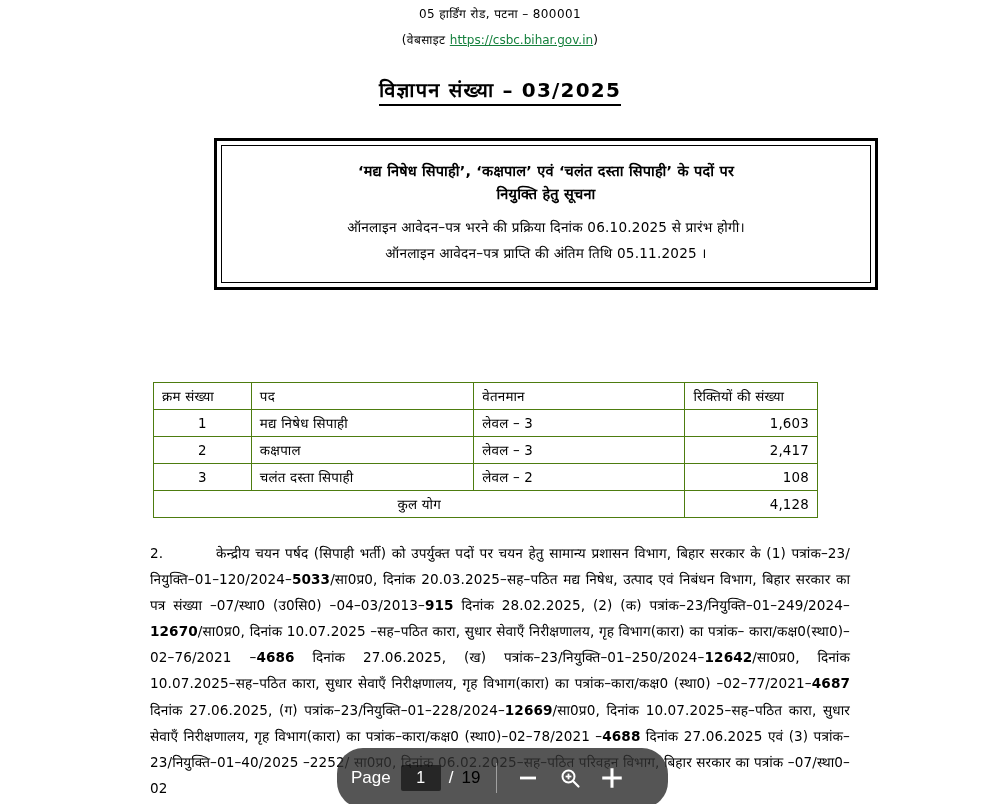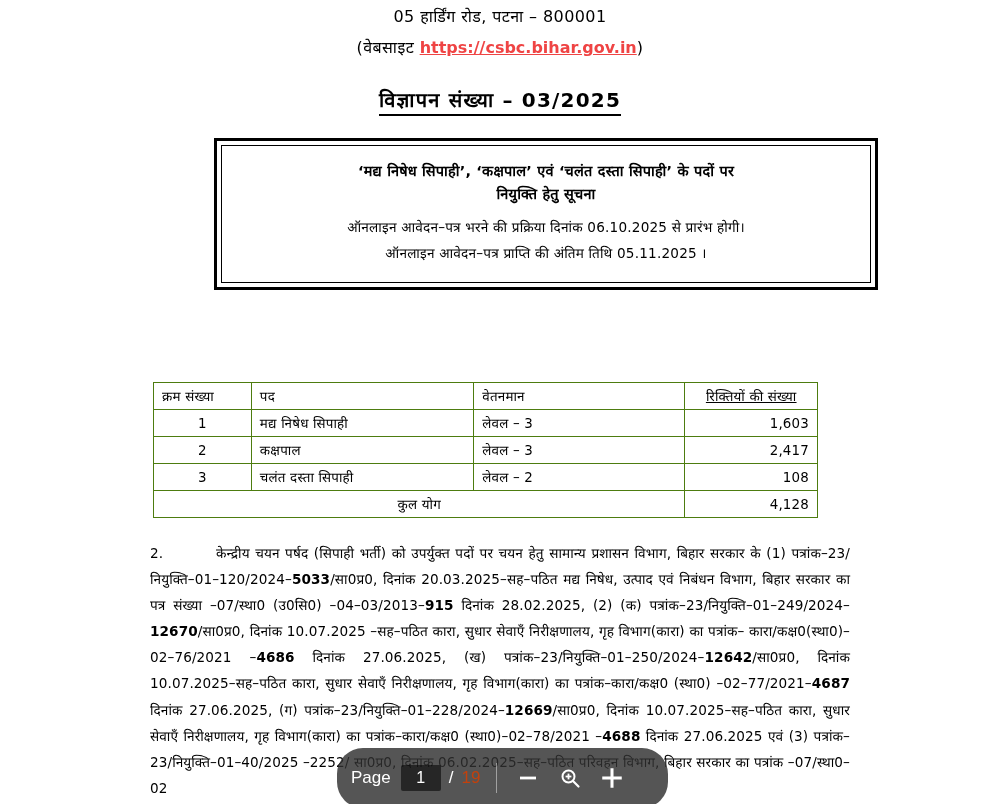--- a/index.html
+++ b/index.html
@@ -29,32 +29,32 @@
     position: absolute;
     left: 150px;
     top: 0;
     width: 700px;
   }
 
   
   .hdr-line {
     text-align: center;
     font-family: "DejaVu Sans", sans-serif;
-    font-size: 16px;
+    font-size: 12px;
     letter-spacing: 0.4px;
     color: #000;
     white-space: nowrap;
   }
   .hdr-addr { margin-top: 5px; }
   .hdr-web  { margin-top: 9px; }
 
   .weblink {
-    color: #ef4444;
+    color: #15803d;
     text-decoration: underline;
-    font-weight: bold;
+    font-weight: normal;
     letter-spacing: 0;
   }
 
   .adv-no {
     text-align: center;
     margin-top: 28px;
     font-family: "DejaVu Sans", sans-serif;
     font-size: 20px;
     font-weight: bold;
     letter-spacing: 1.2px;
@@ -193,21 +193,21 @@
     align-items: center;
     justify-content: center;
   }
   .tb-sep-slash {
     font-size: 17px;
     margin: 0 8px;
     color: #fff;
   }
   .tb-total {
     font-size: 17px;
-    color: #c2410c;
+    color: #000000;
   }
   .tb-divider {
     width: 1px;
     height: 30px;
     background: rgba(255,255,255,0.45);
     margin: 0 14px 0 16px;
   }
   .tb-btn {
     width: 34px;
     height: 34px;
@@ -255,21 +255,21 @@
       </div>
     </div>
 
 
     <table class="vac">
       <thead>
         <tr>
           <th class="c-sl th-sl">क्रम संख्या</th>
           <th class="c-post">पद</th>
           <th class="c-pay">वेतनमान</th>
-          <th class="c-vac" style="text-align:center;text-decoration:underline;">रिक्तियों की संख्या</th>
+          <th class="c-vac" style="text-align:left;">रिक्तियों की संख्या</th>
         </tr>
       </thead>
       <tbody>
         <tr>
           <td class="c-sl">1</td>
           <td class="c-post">मद्य निषेध सिपाही</td>
           <td class="c-pay">लेवल – 3</td>
           <td class="c-vac">1,603</td>
         </tr>
         <tr>

